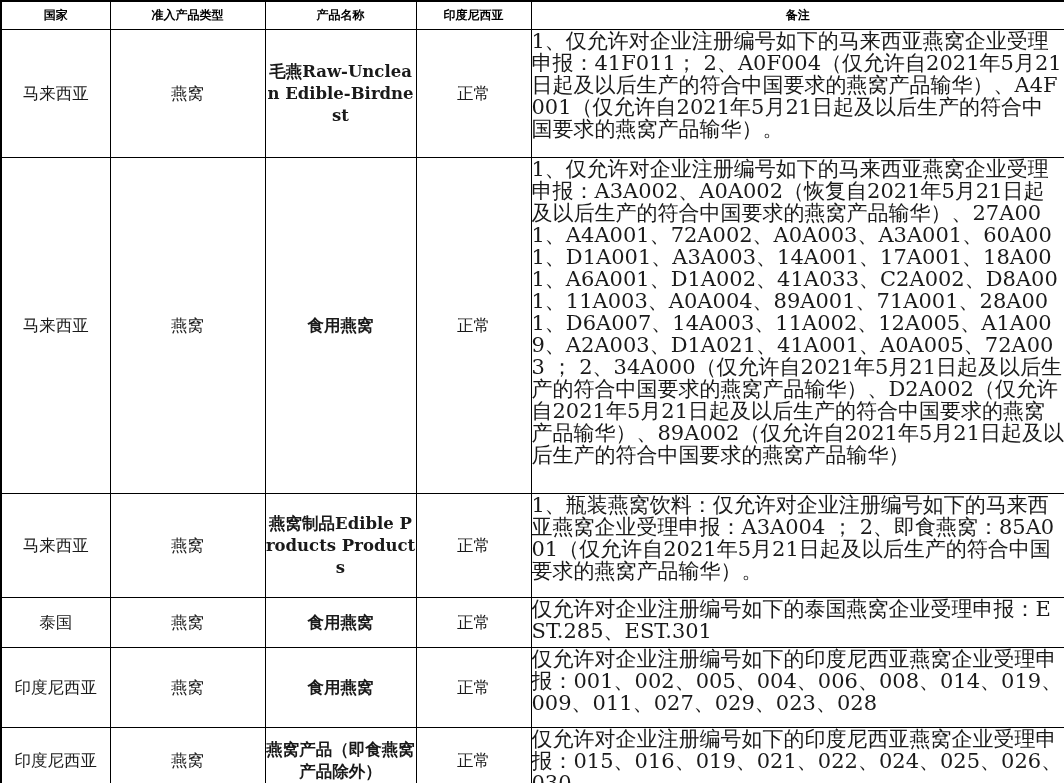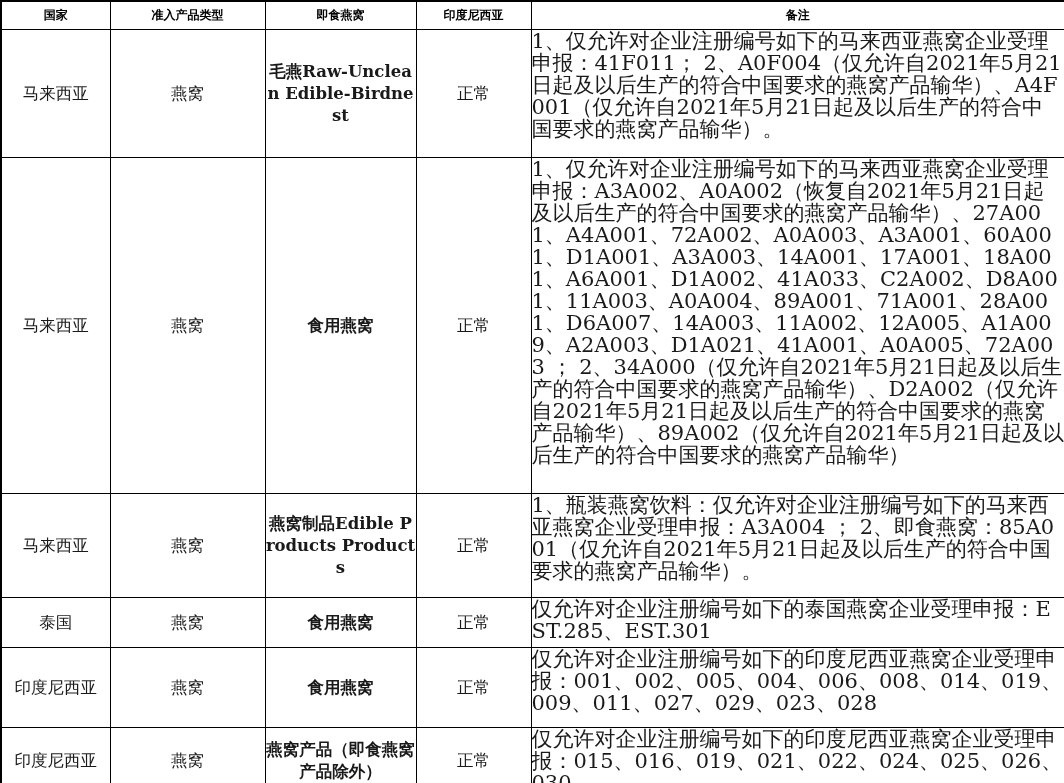--- a/index.html
+++ b/index.html
@@ -40,21 +40,21 @@
     <col style="width:109px">
     <col style="width:155px">
     <col style="width:151px">
     <col style="width:115px">
     <col style="width:534px">
   </colgroup>
   <thead>
     <tr>
       <th>国家</th>
       <th>准入产品类型</th>
-      <th>即食燕窝</th>
+      <th>产品名称</th>
       <th>印度尼西亚</th>
       <th>备注</th>
     </tr>
   </thead>
   <tbody>
     <tr class="r1">
       <td class="c">马来西亚</td>
       <td class="c">燕窝</td>
       <td class="c pn">毛燕Raw-Unclean Edible-Birdnest</td>
       <td class="c">正常</td>

